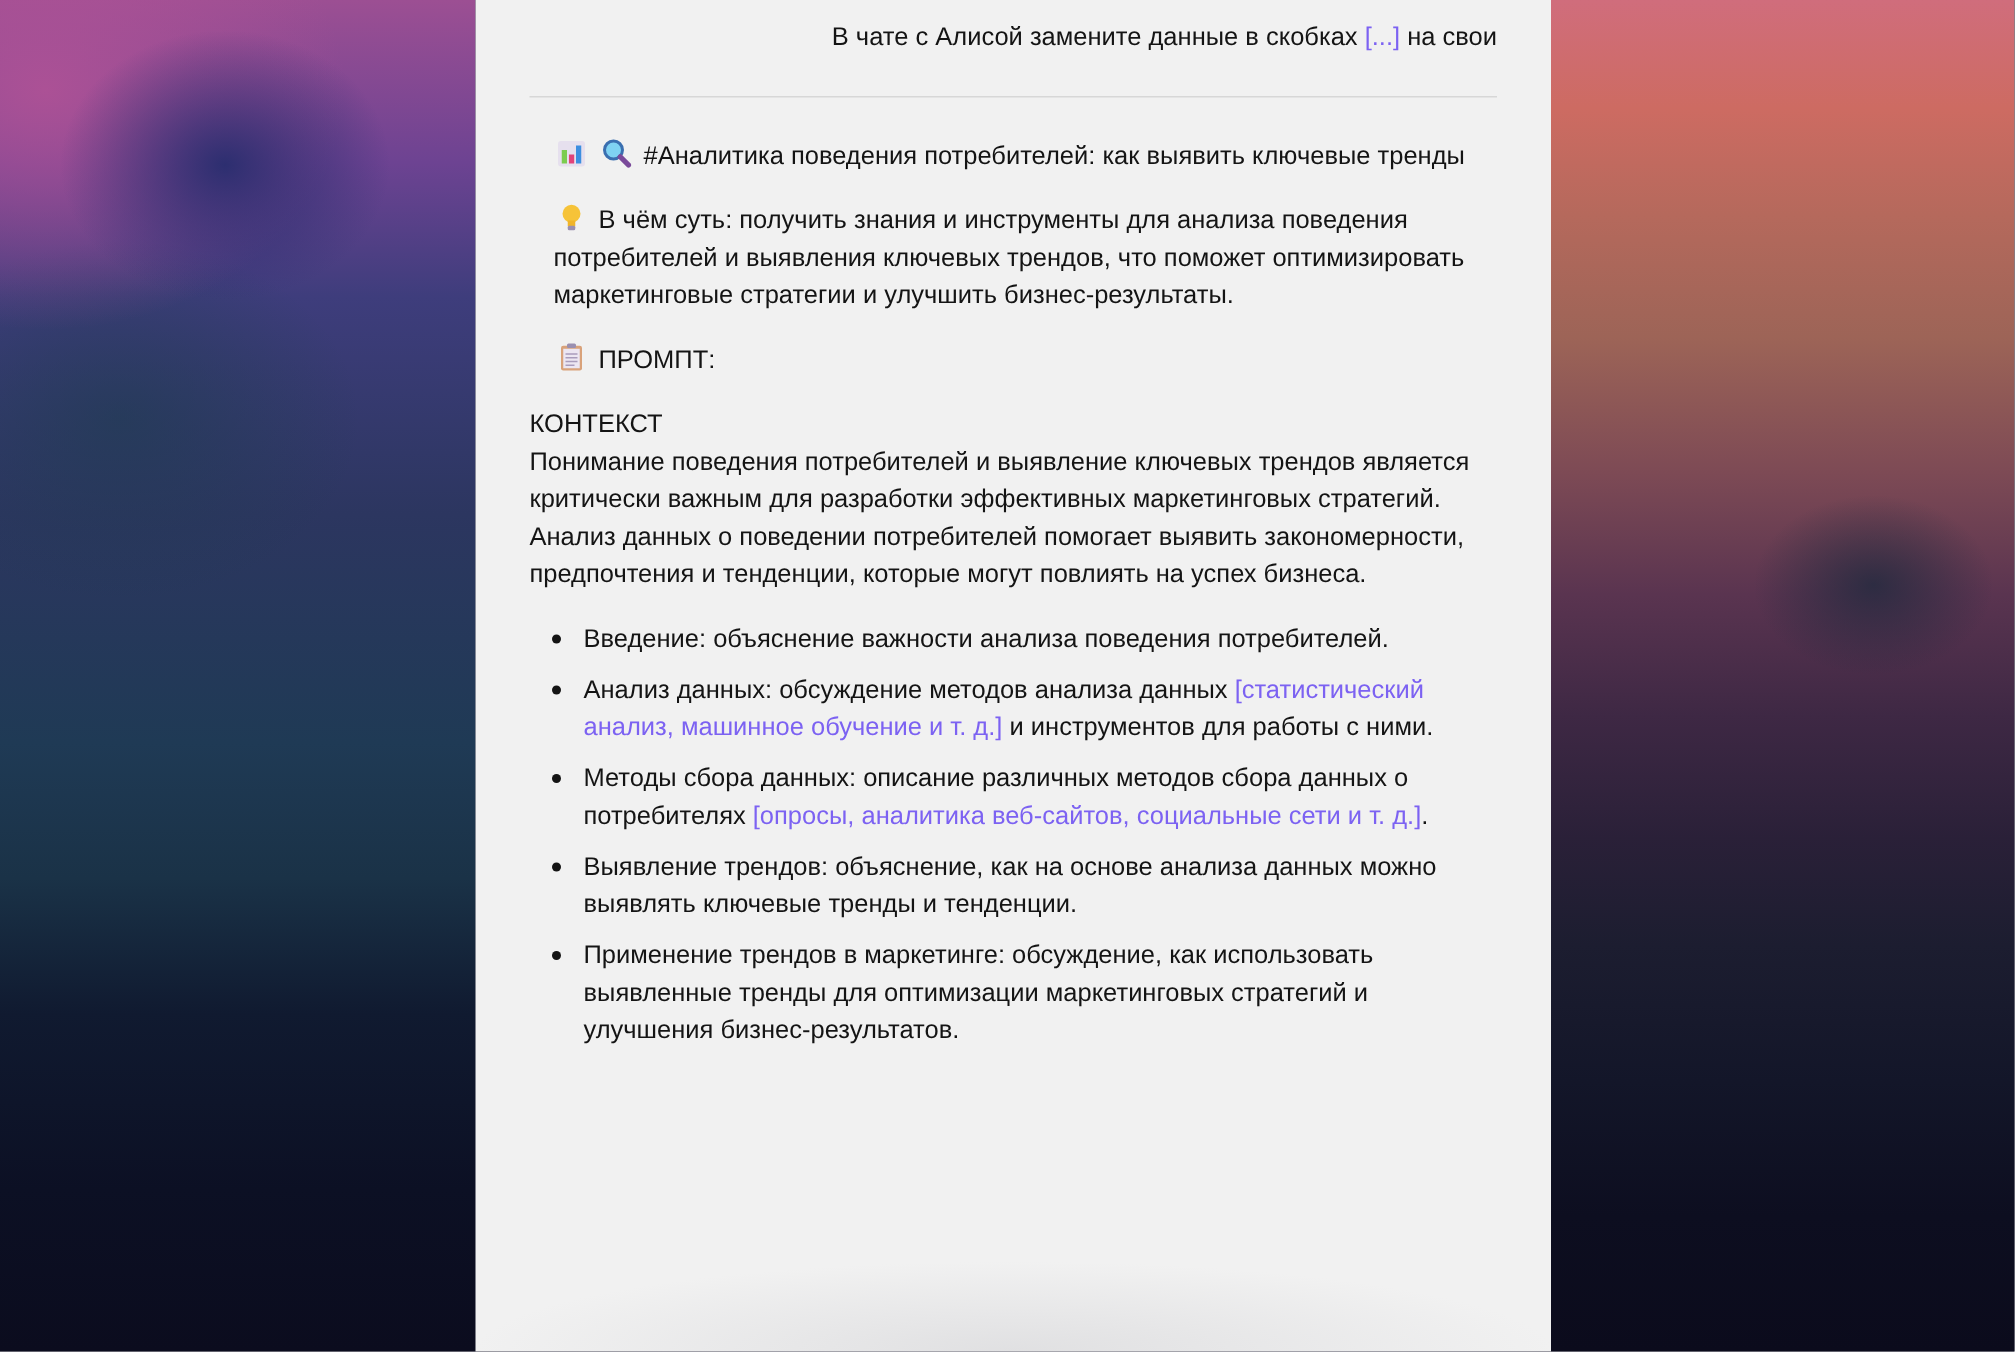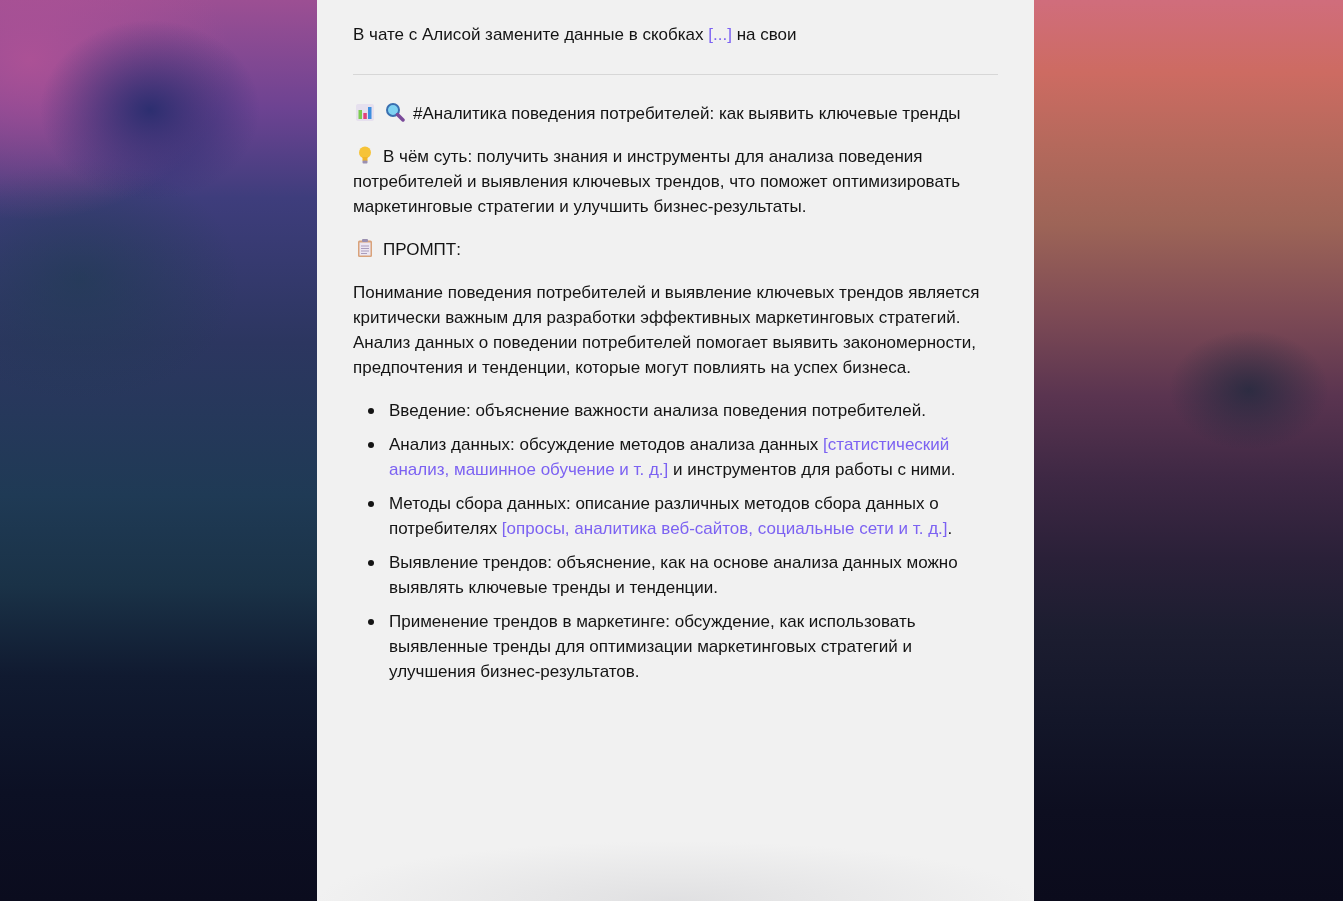--- a/index.html
+++ b/index.html
@@ -45,35 +45,35 @@
     }
     .card::after {
       content: "";
       position: absolute;
       left: 0; right: 0; bottom: 0;
       height: 60px;
       background: radial-gradient(ellipse 360px 60px at 50% 100%, rgba(220,220,222,0.8) 0%, rgba(241,241,241,0) 100%);
       pointer-events: none;
     }
     .hint {
-      text-align: left;
-      padding-top: 22px;
+      text-align: right;
+      padding-top: 12px;
       height: 30px;
       line-height: 25px;
       font-size: 17px;
     }
     .accent { color: #7c62f2; }
     .separator {
       height: 1px;
       background: #d7d7d7;
       margin-top: 22px;
       margin-bottom: 0;
     }
     .p {
-      margin: 0;
+      margin: 16px;
     }
     .title-line { margin-top: 26px; }
     .block { margin-top: 18px; }
     .emoji {
       display: inline-block;
       width: 20px;
       height: 20px;
       vertical-align: -3px;
       margin-right: 8px;
       margin-left: 2px;
@@ -148,20 +148,21 @@
         <rect x="6" y="12.5" width="8" height="1" fill="#a99cbc"></rect>
         <rect x="6" y="15" width="6" height="1" fill="#a99cbc"></rect>
       </svg>
     </span><span>ПРОМПТ:</span>
   </p>
 
   <div class="block">
   </div>
 
   <div class="block">
+    <div>КОНТЕКСТ</div>
     <div>Понимание поведения потребителей и выявление ключевых трендов является критически важным для разработки эффективных маркетинговых стратегий. Анализ данных о поведении потребителей помогает выявить закономерности, предпочтения и тенденции, которые могут повлиять на успех бизнеса.</div>
   </div>
 
 
   <ul class="dialog">
     <li><span>Введение: объяснение важности анализа поведения потребителей.</span></li>
     <li><span>Анализ данных: обсуждение методов анализа данных </span><span class="accent">[статистический анализ, машинное обучение и т. д.]</span><span> и инструментов для работы с ними.</span></li>
     <li><span>Методы сбора данных: описание различных методов сбора данных о потребителях </span><span class="accent">[опросы, аналитика веб-сайтов, социальные сети и т. д.]</span><span>.</span></li>
     <li><span>Выявление трендов: объяснение, как на основе анализа данных можно выявлять ключевые тренды и тенденции.</span></li>
     <li><span>Применение трендов в маркетинге: обсуждение, как использовать выявленные тренды для оптимизации маркетинговых стратегий и улучшения бизнес-результатов.</span></li>

